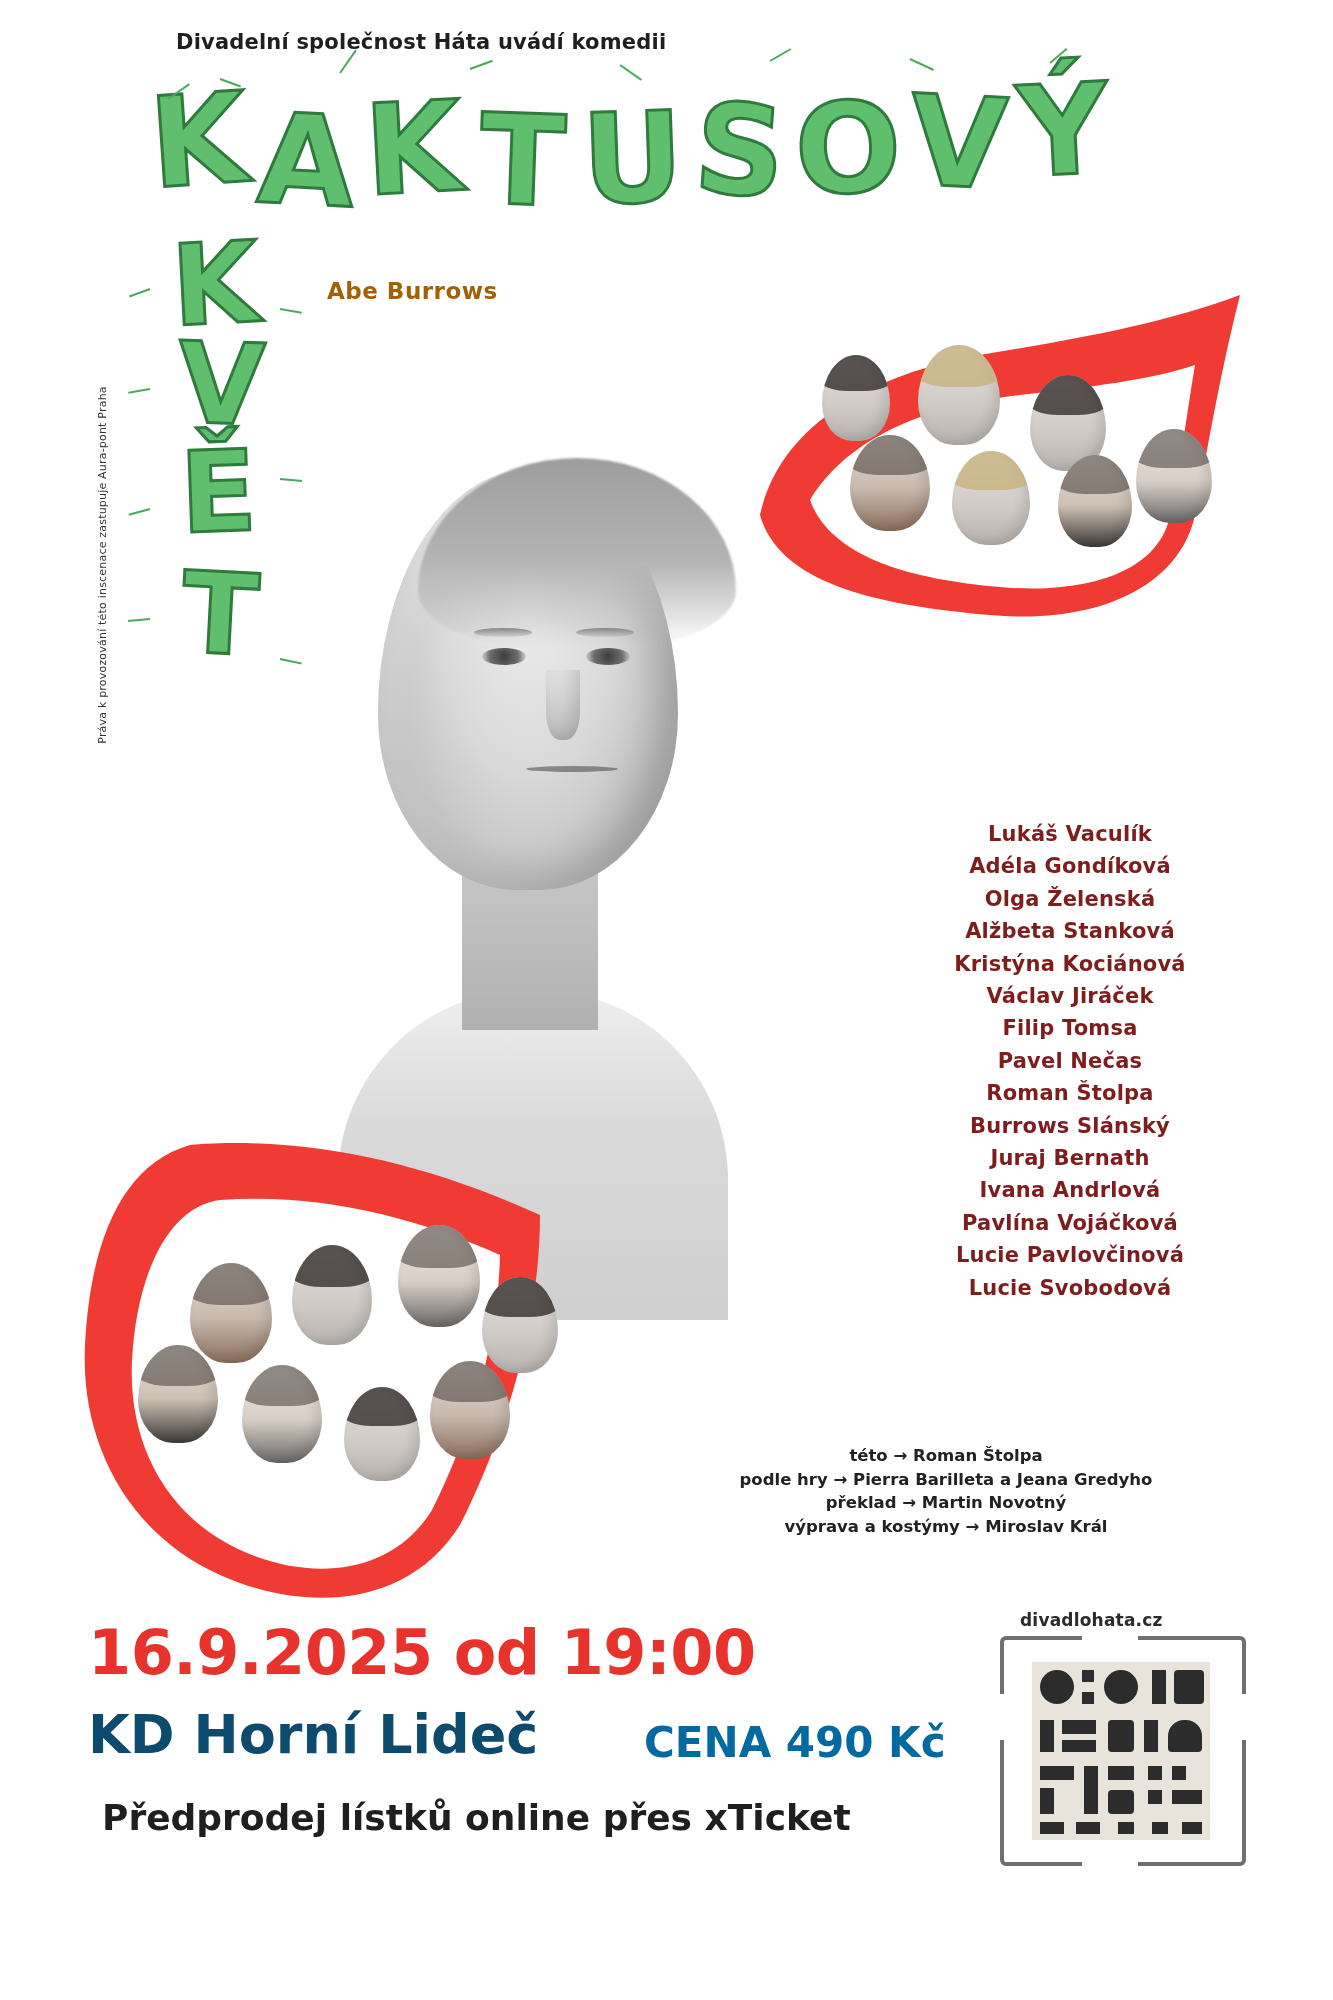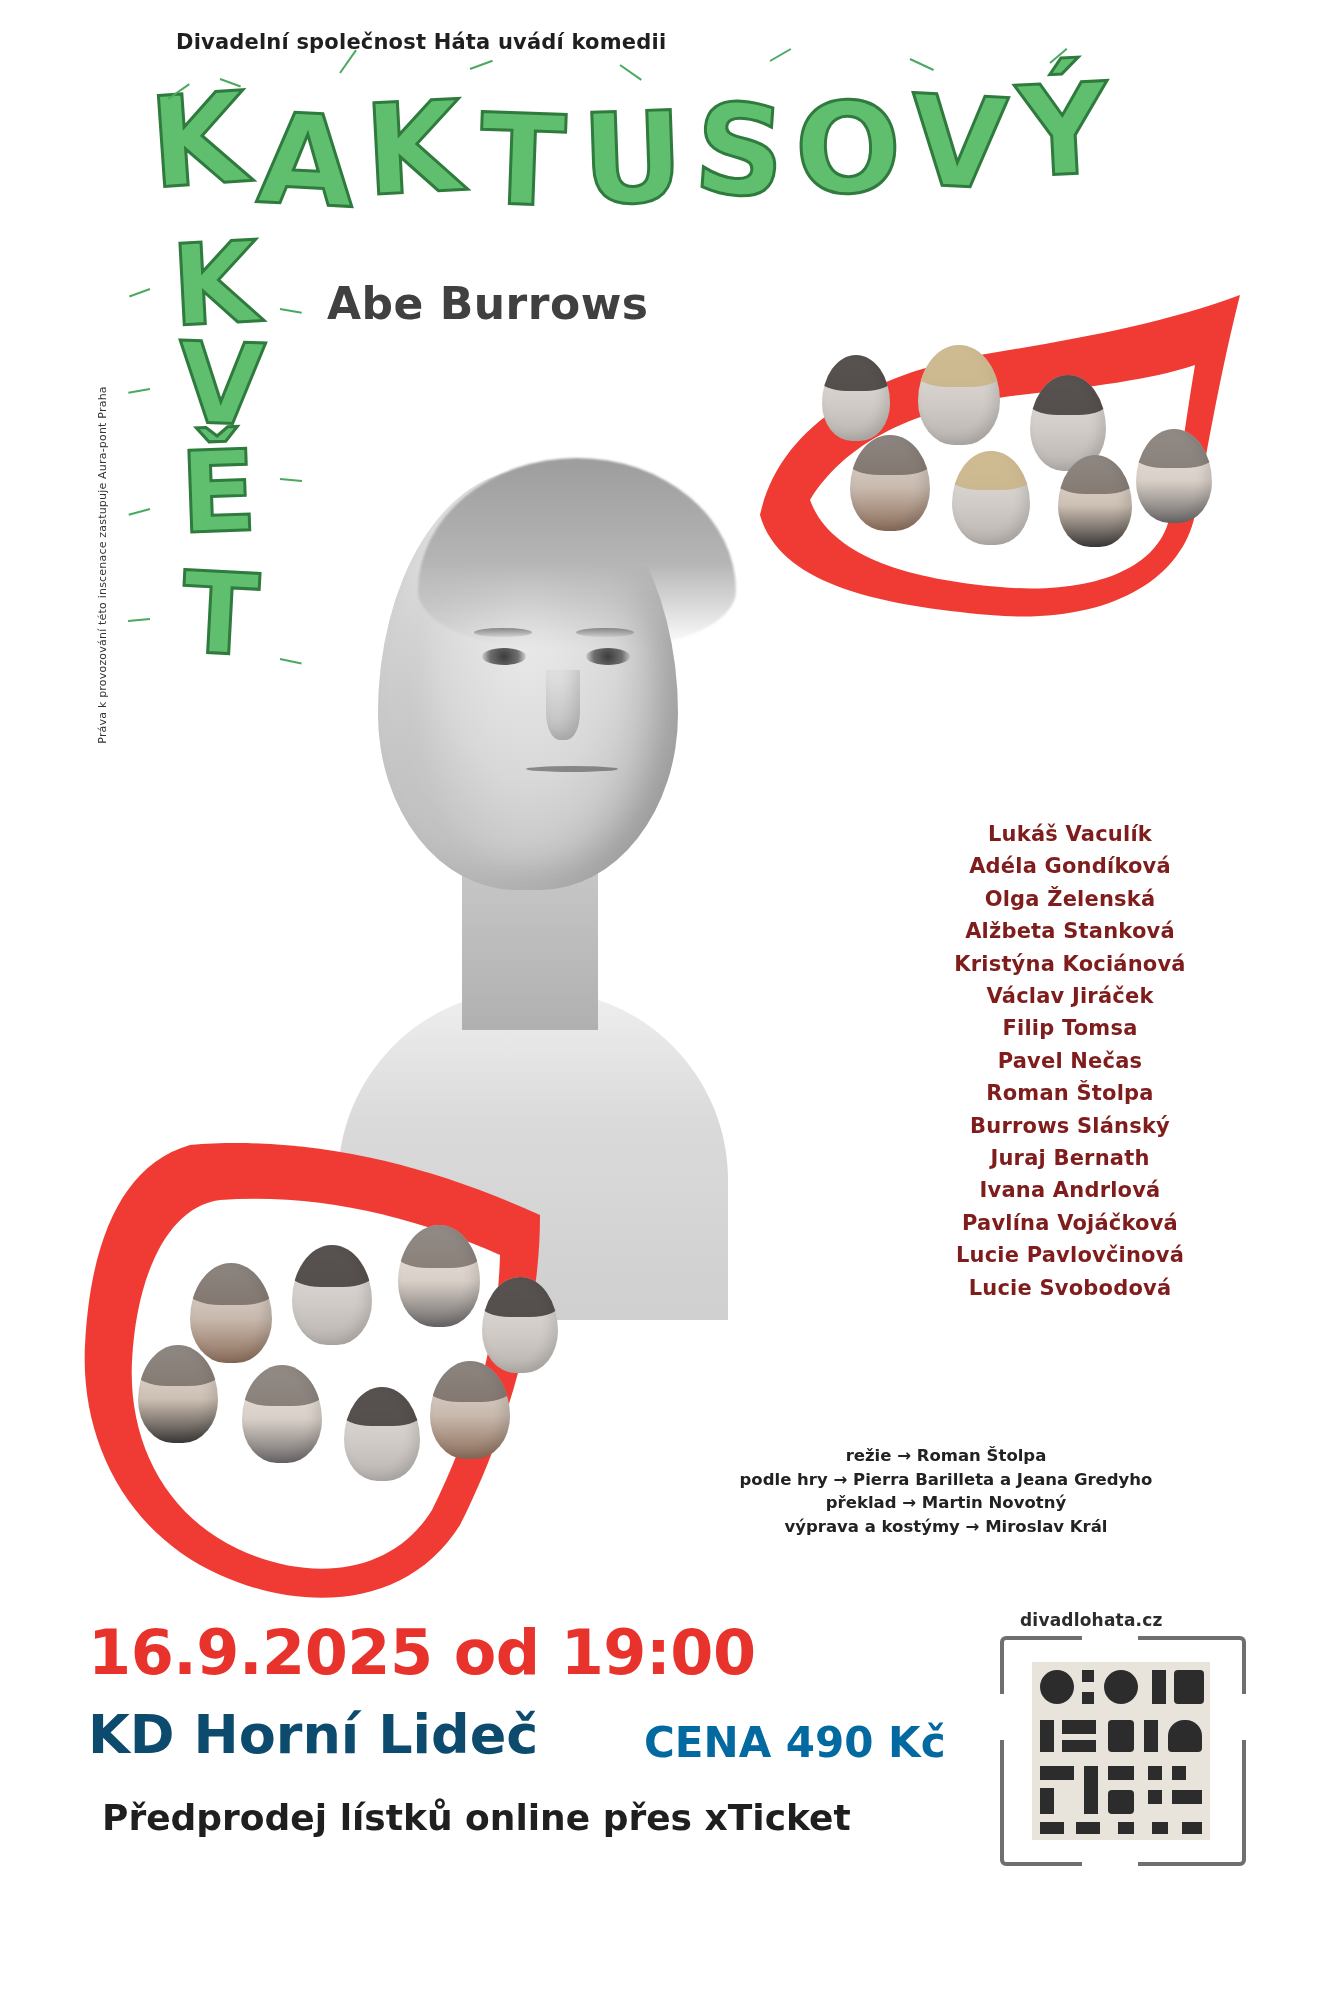--- a/index.html
+++ b/index.html
@@ -52,23 +52,23 @@
     line-height: 1;
     text-shadow: none;
   }
   .row1 .cactus-letter { font-size: 125px; }
   .row2 .cactus-letter { font-size: 112px; }
 
   .author {
     position: absolute;
     left: 327px;
     top: 278px;
-    font-size: 44px;
-    font-weight: bold;
-    color: #404040;
+    font-size: 23px;
+    font-weight: bold;
+    color: #a16207;
     letter-spacing: 0.5px;
   }
 
   
   .spike {
     position: absolute;
     background: #4aa95e;
     height: 2px;
     transform-origin: left center;
   }
@@ -456,21 +456,21 @@
     <div class="name">Roman Štolpa</div>
     <div class="name">Burrows Slánský</div>
     <div class="name">Juraj Bernath</div>
     <div class="name">Ivana Andrlová</div>
     <div class="name">Pavlína Vojáčková</div>
     <div class="name">Lucie Pavlovčinová</div>
     <div class="name">Lucie Svobodová</div>
   </div>
 
   <div class="credits">
-    <div class="line">režie → Roman Štolpa</div>
+    <div class="line">této → Roman Štolpa</div>
     <div class="line">podle hry → Pierra Barilleta a Jeana Gredyho</div>
     <div class="line">překlad → Martin Novotný</div>
     <div class="line">výprava a kostýmy → Miroslav Král</div>
   </div>
 
   <div class="datetime">16.9.2025 od 19:00</div>
   <div class="venue">KD Horní Lideč</div>
   <div class="price">CENA 490 Kč</div>
   <div class="presale">Předprodej lístků online přes xTicket</div>
 

